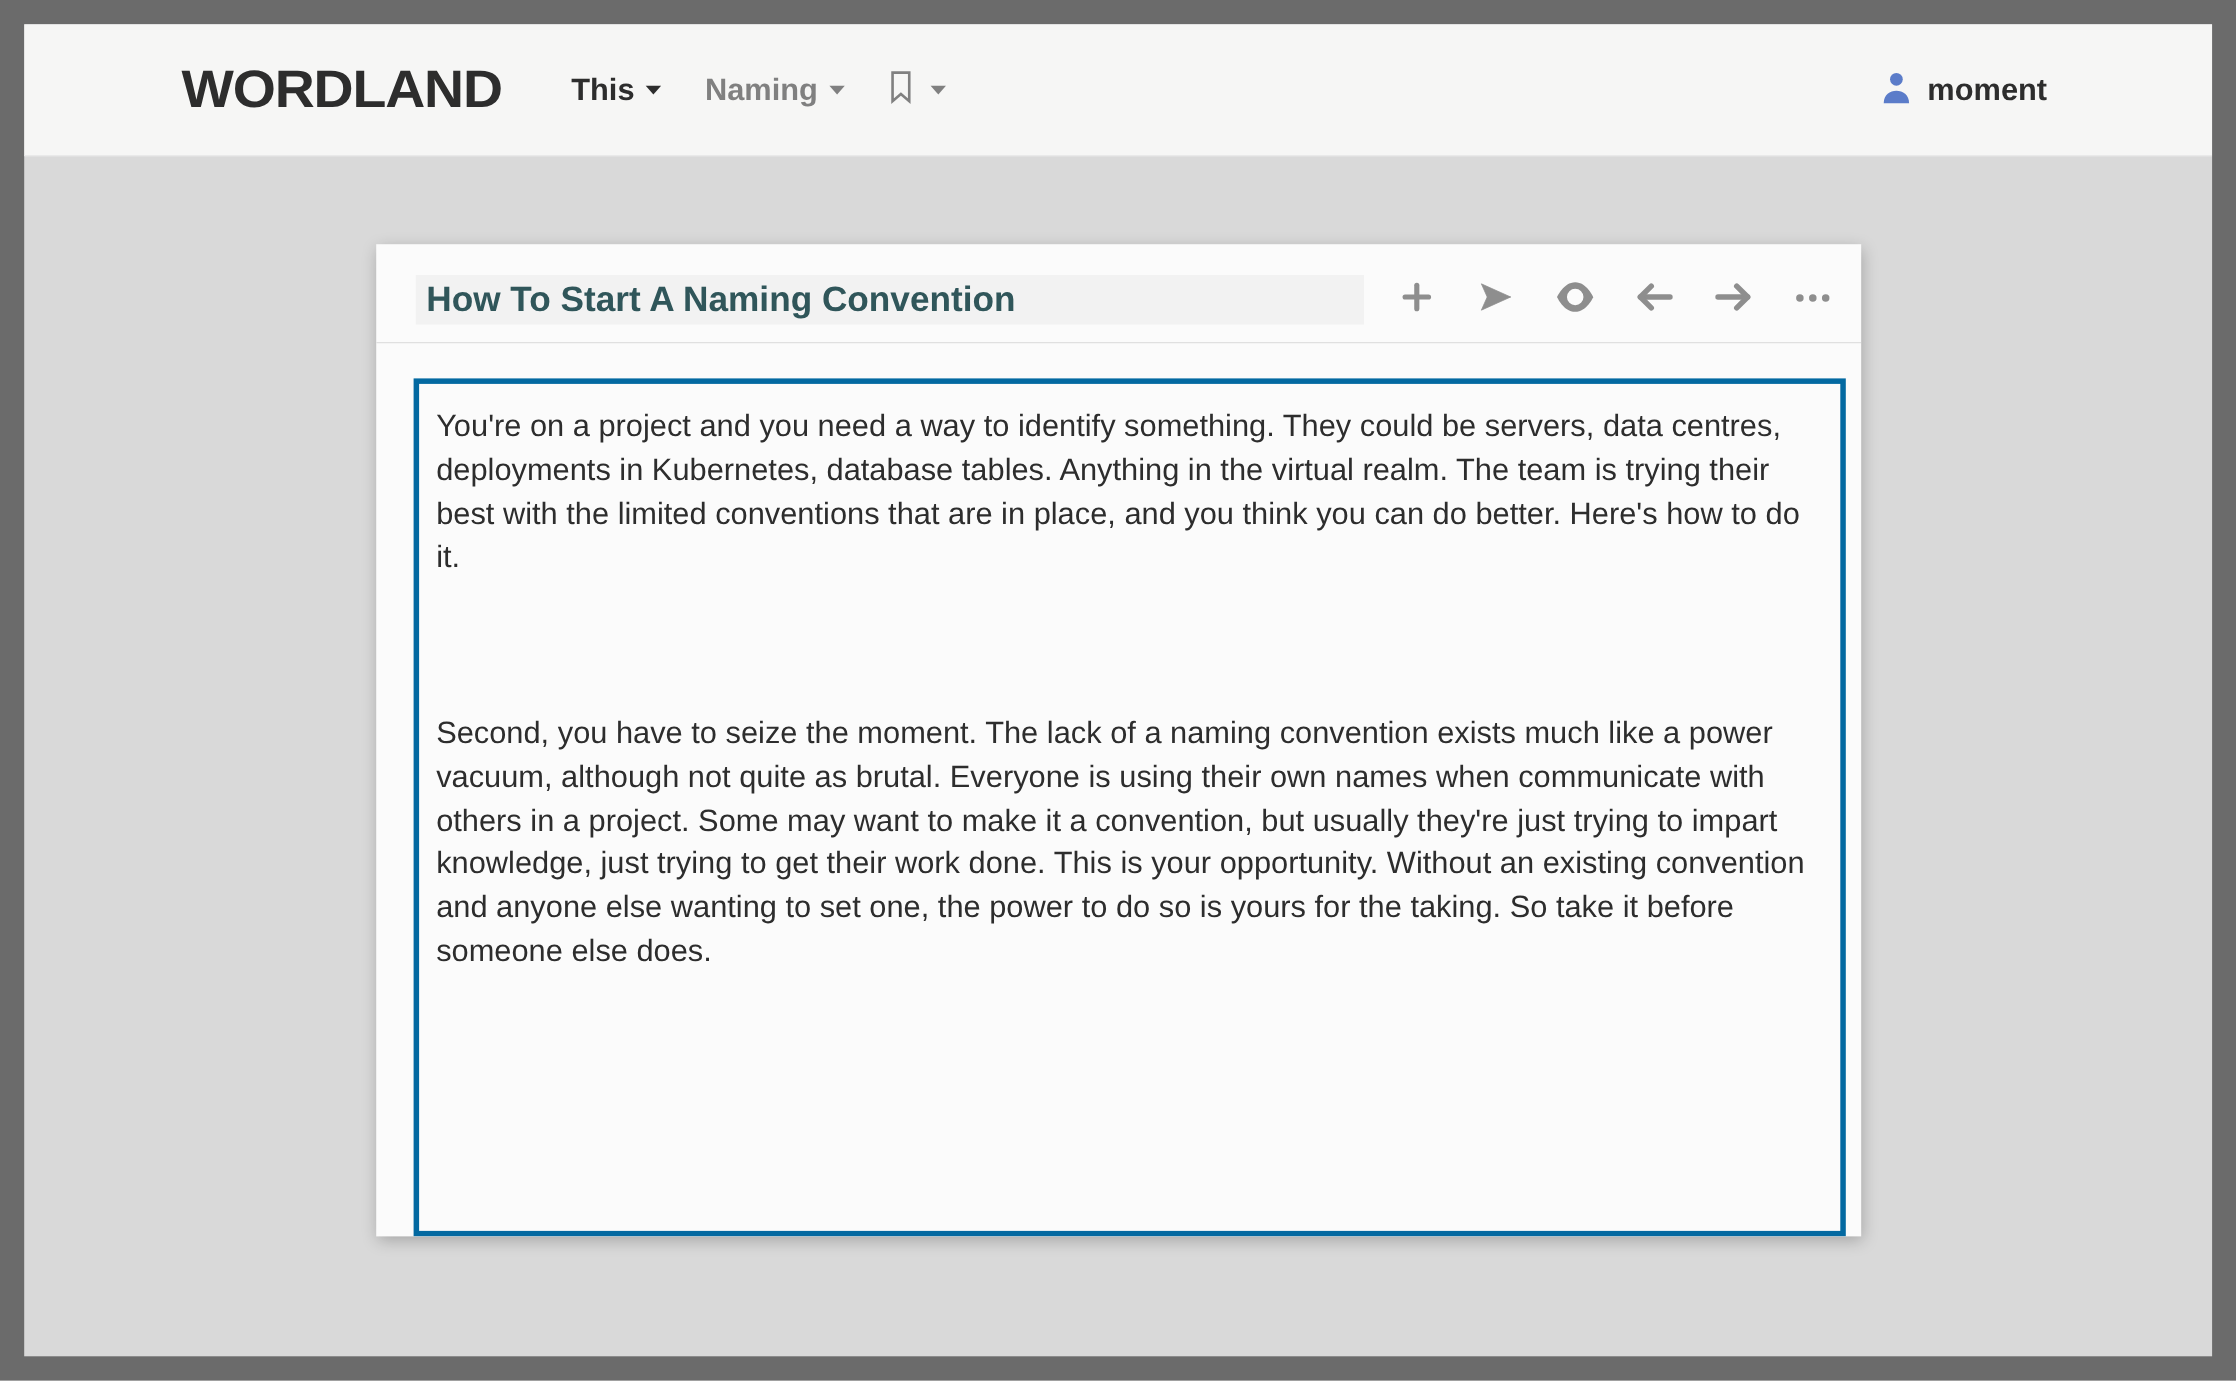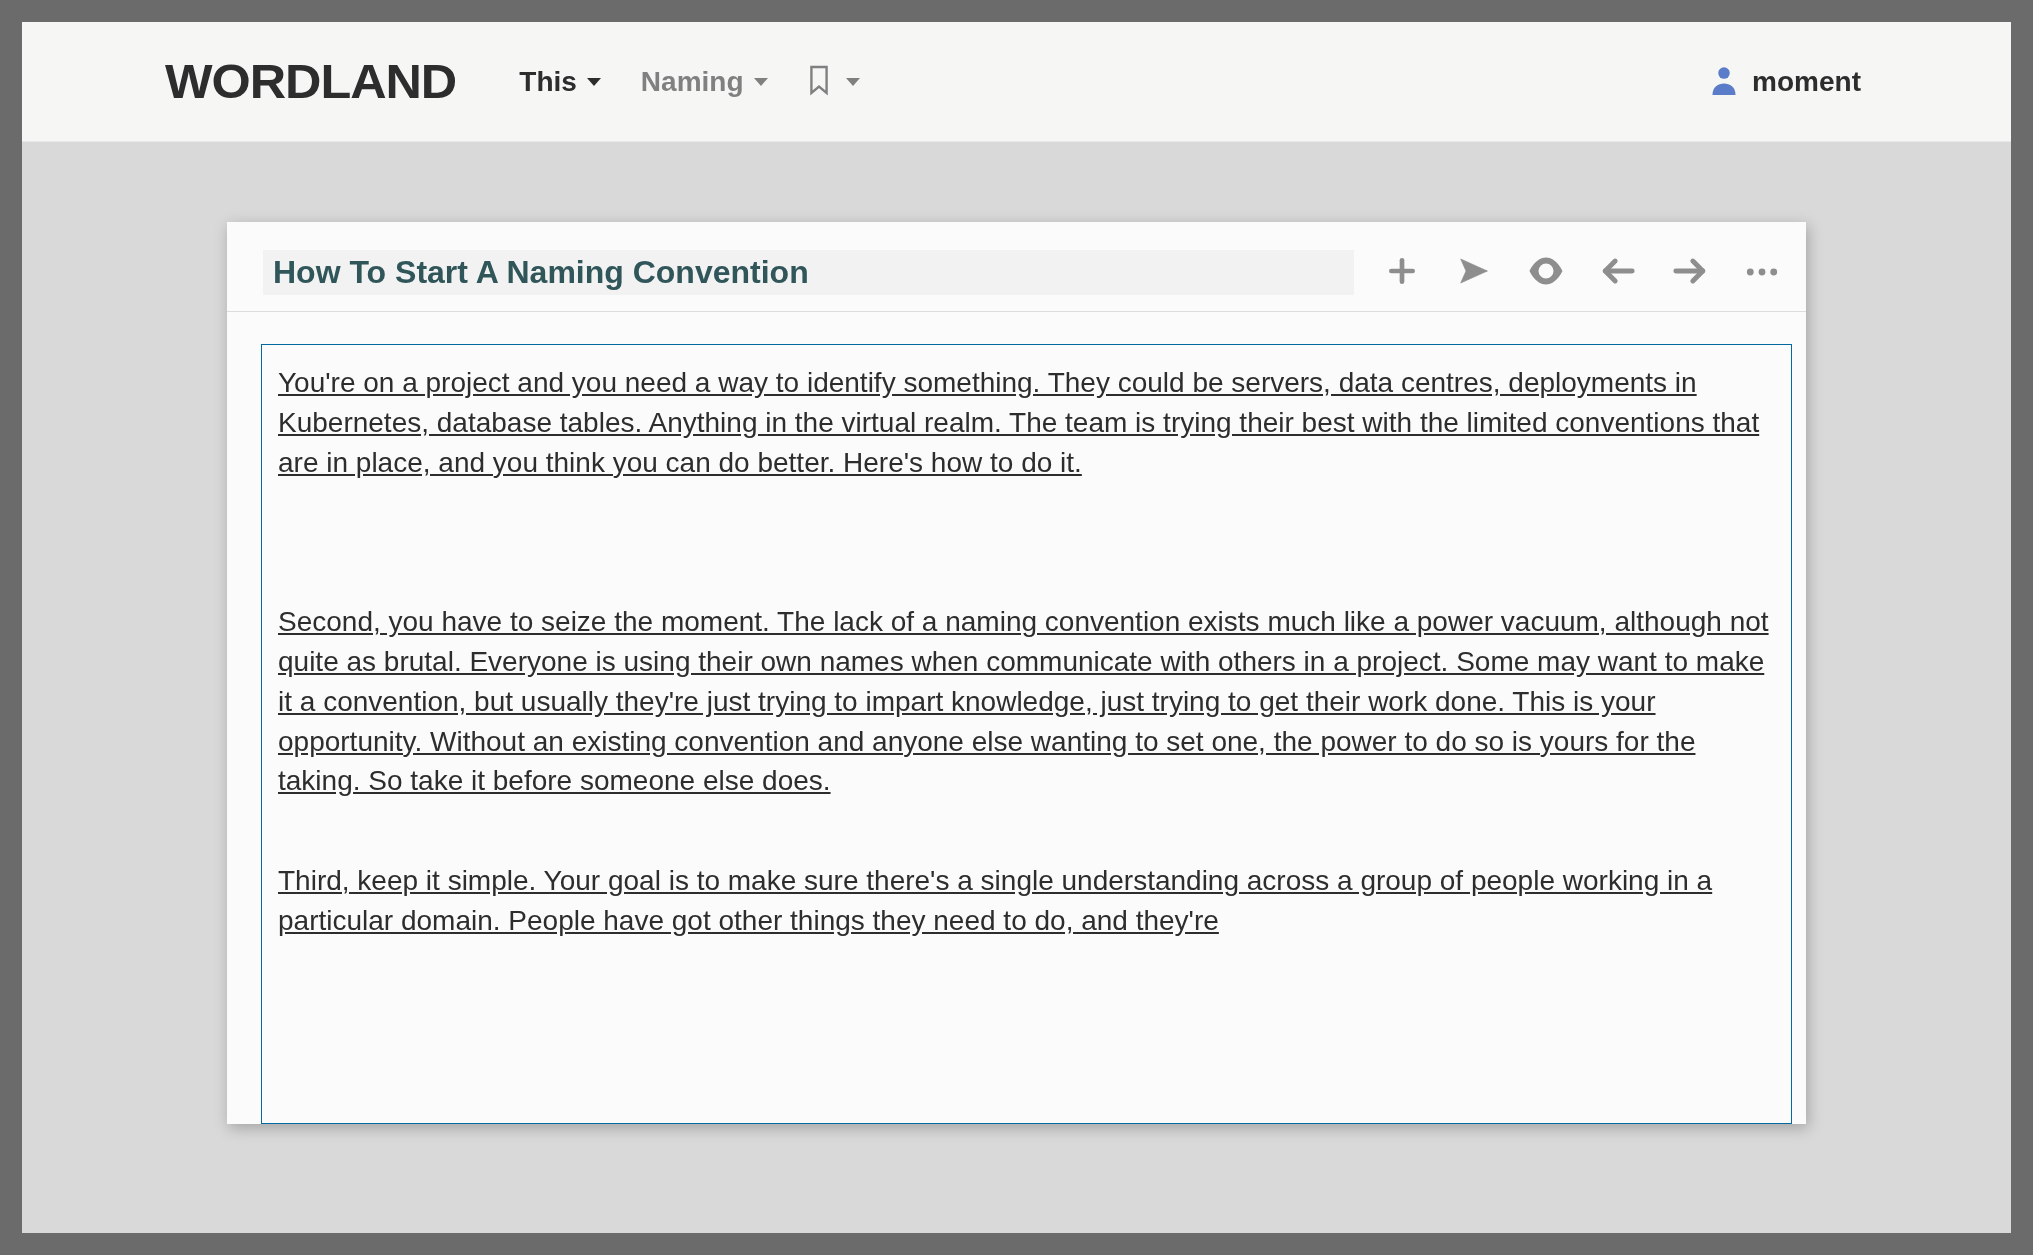--- a/index.html
+++ b/index.html
@@ -70,21 +70,21 @@
       display: flex;
       align-items: center;
       gap: 14px;
       cursor: pointer;
     }
     .user-icon { color: #5b7cc9; }
     .user-name { font-size: 28px; font-weight: 600; color: #2d2d2d; }
 
     .content-wrap { padding: 80px 0 0 0; display: flex; justify-content: center; }
     .editor-card {
-      width: 1579px;
+      width: 1350px;
       background: #fbfbfb;
       box-shadow: 2px 4px 14px rgba(0,0,0,0.25);
       overflow: hidden;
     }
     .card-header {
       display: flex;
       align-items: center;
       padding: 28px 16px 16px 36px;
       border-bottom: 1px solid #ddd;
     }
@@ -111,27 +111,26 @@
       width: 36px;
       height: 36px;
       display: flex;
       align-items: center;
       justify-content: center;
     }
 
     .editor-body {
       margin: 32px 14px 0 34px;
       padding: 18px 18px 0 16px;
-      border: 1px solid #0369a1;
+      border: 5px solid #0369a1;
       background: #fbfbfb;
       font-size: 28px;
       line-height: 1.42;
       color: #2d2d2d;
       min-height: 780px;
-      text-decoration: underline;
     }
     .editor-body p { margin: 0 0 0 0; }
     .editor-body a { color: #3d8fd4; text-decoration: none; }
     .para-gap { height: 60px; }
   </style>
 </head>
 <body>
 
 <div class="app">
   <div class="navbar">
@@ -221,17 +220,16 @@
           </div>
         </div>
       </div>
 
       <div class="editor-body" id="editor-body">
       <p>You're on a project and you need a way to identify something. They could be servers, data centres, deployments in Kubernetes, database tables. Anything in the virtual realm. The team is trying their best with the limited conventions that are in place, and you think you can do better. Here's how to do it.</p>
           <div class="para-gap"></div>
           <div class="para-gap"></div>
           <p>Second, you have to seize the moment. The lack of a naming convention exists much like a power vacuum, although not quite as brutal. Everyone is using their own names when  communicate with others in a project. Some may want to make it a convention, but usually they're just trying to impart knowledge, just trying to get their work done. This is your opportunity. Without an existing convention and anyone else wanting to set one, the power to do so is yours for the taking. So take it before someone else does.</p>
           <div class="para-gap"></div>
-          <p>Third, keep it simple. Your goal is to make sure there's a single understanding across a group of people working in a particular domain. People have got other things they need to do, and they're</p>
         </div>
     </div>
   </div>
 </div>
 
 </body></html>

